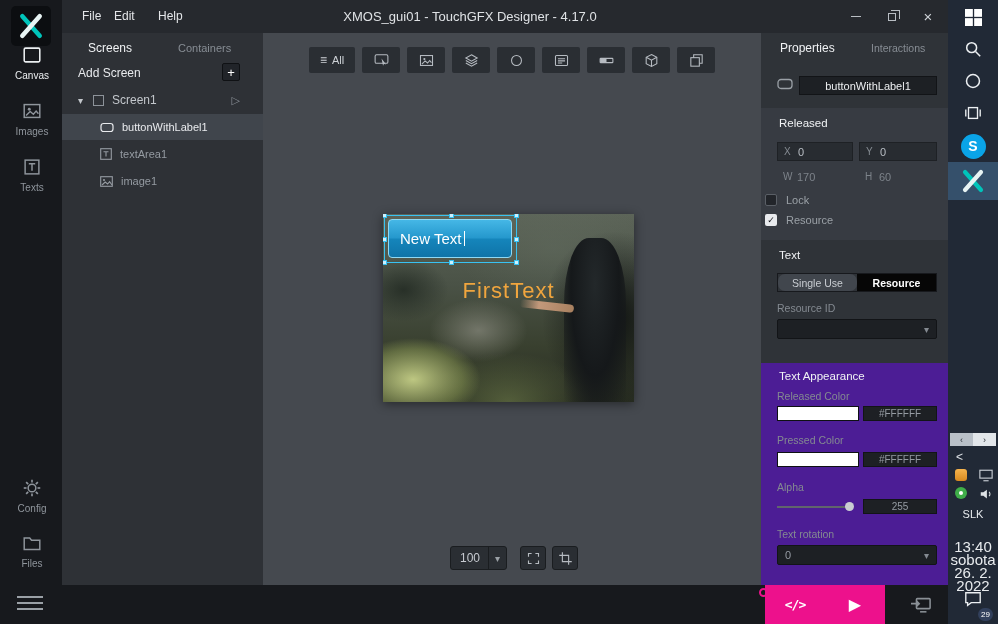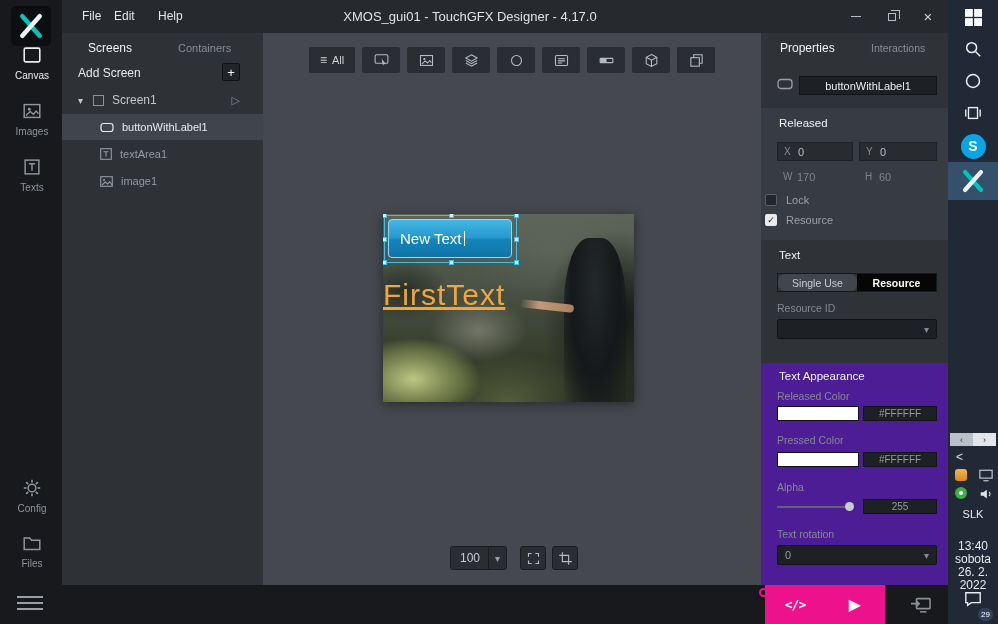--- a/index.html
+++ b/index.html
@@ -76,22 +76,22 @@
     background:linear-gradient(90deg, rgba(195,153,123,0) 0%, #c3997b 35%, #a8805f 100%);}
   .raptor-sil{position:absolute;left:-10px;top:44px;width:76px;height:64px;
     background:radial-gradient(ellipse at 40% 50%, rgba(38,46,38,.95), rgba(38,46,38,0) 70%);}
 
   .widget-button{position:absolute;left:5px;top:5px;width:124px;height:39px;border:1px solid #8ed9f5;border-radius:4px;
     background:linear-gradient(180deg,#45b7e6 0%,#2598cd 48%,#1585bb 52%,#0f74a8 100%);
     color:#fff;font-size:15px;display:flex;align-items:center;padding-left:11px;}
   .text-caret{width:1px;height:15px;background:#fff;margin-left:3px;}
   .selection{position:absolute;left:1px;top:1px;width:133px;height:48px;border:1px solid #38c2f2;pointer-events:none;}
   .handle{position:absolute;width:5px;height:5px;background:#cdf1fd;border:1px solid #38c2f2;}
-  .widget-textarea{position:absolute;left:0;right:0;top:64px;text-align:left;font-size:30px;
-    letter-spacing:1px;color:#f0a53e;text-decoration:underline;}
+  .widget-textarea{position:absolute;left:0;right:0;top:64px;text-align:center;font-size:22px;
+    letter-spacing:1px;color:#f0a53e;}
 
   .zoom-select{position:absolute;left:187px;top:513px;width:57px;height:24px;background:#2a2e33;
     border:1px solid #1a1d20;border-radius:3px;color:#c6cad0;font-size:12px;display:flex;align-items:center;}
   .zoom-select .val{padding-left:9px;flex:1;}
   .zoom-select .chev{border-left:1px solid #1a1d20;padding:0 6px;color:#9aa0a6;font-size:10px;height:100%;
     display:flex;align-items:center;}
   .zoom-btn{position:absolute;top:513px;width:26px;height:24px;background:#2a2e33;border:1px solid #1a1d20;
     border-radius:3px;display:flex;align-items:center;justify-content:center;color:#b6bbc1;}
 
   
@@ -148,21 +148,21 @@
   .tb-scroll span{flex:1;display:flex;align-items:center;justify-content:center;color:#2a2f36;}
   .tb-scroll .l{background:#b9c0c8;}
   .tb-scroll .r{background:#e2e6ea;}
   .tray-expand{position:absolute;left:8px;top:450px;color:#dfe3e7;font-size:12px;}
   .tray-grid{position:absolute;left:0;top:469px;width:50px;display:grid;grid-template-columns:1fr 1fr;
     justify-items:center;row-gap:5px;}
   .tray-a{width:12px;height:12px;border-radius:3px;background:linear-gradient(180deg,#f6b44d,#d88a1f);}
   .tray-c{width:12px;height:12px;border-radius:50%;background:#3fae49;display:flex;align-items:center;justify-content:center;}
   .tray-c i{width:4px;height:4px;border-radius:50%;background:#fff;}
   .tb-lang{position:absolute;left:0;top:508px;width:50px;text-align:center;color:#e8ebee;font-size:11px;}
-  .tb-clock{position:absolute;left:0;top:540px;width:50px;text-align:center;color:#e8ebee;font-size:12px;line-height:13px;}
+  .tb-clock{position:absolute;left:0;top:540px;width:50px;text-align:center;color:#e8ebee;font-size:15px;line-height:13px;}
   .action-center{position:absolute;left:0;top:590px;width:50px;height:30px;display:flex;justify-content:center;}
   .ac-badge{position:absolute;right:5px;bottom:-1px;min-width:15px;height:13px;border-radius:7px;
     background:#32405c;color:#fff;font-size:8px;display:flex;align-items:center;justify-content:center;padding:0 2px;}
 </style>
 </head>
 <body>
 
 <div class="app">
 
   <div class="activity-bar">

